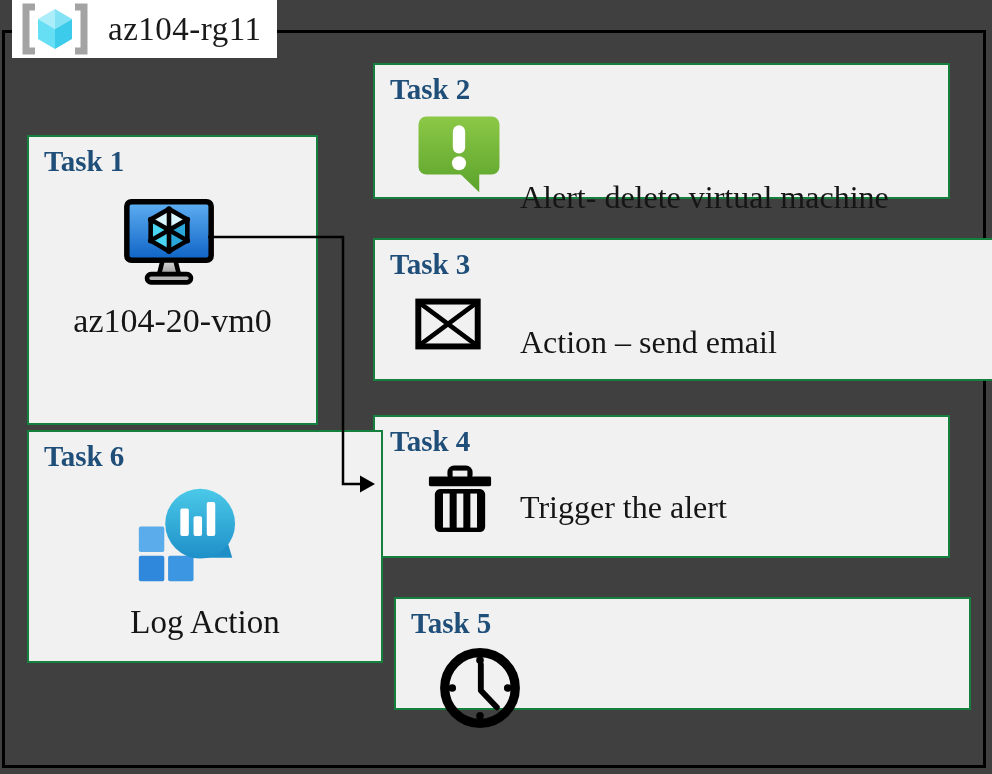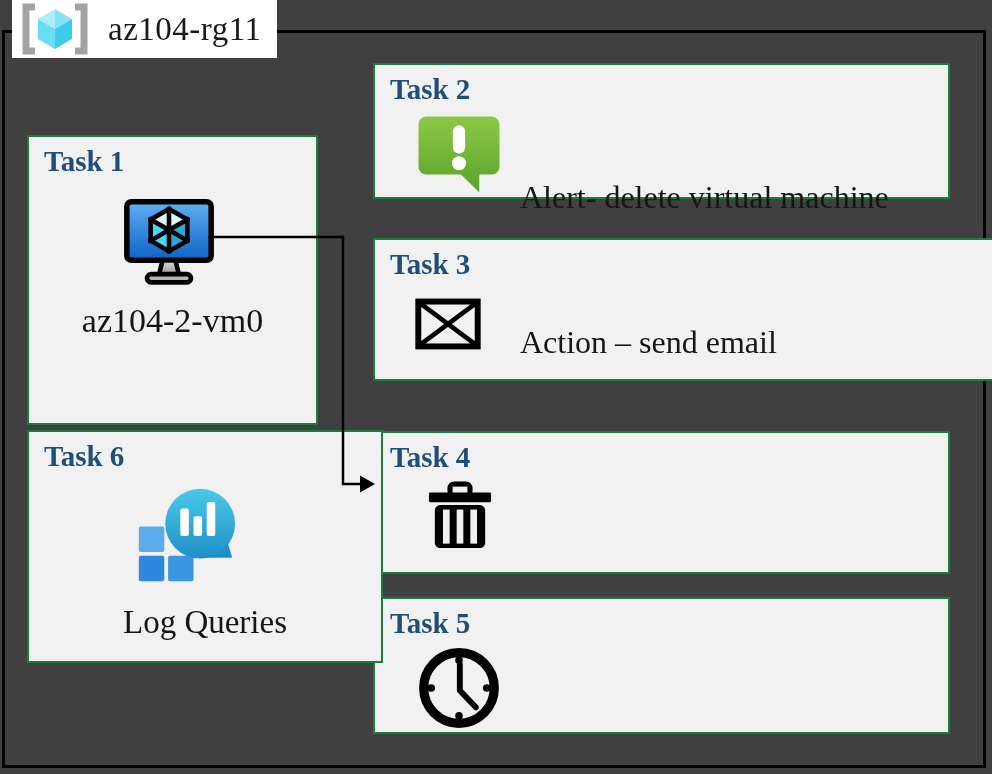--- a/index.html
+++ b/index.html
@@ -12,22 +12,22 @@
   .rg-header{position:absolute;left:12px;top:0;height:58px;display:flex;align-items:center;
              gap:16px;background:#fff;padding:0 16px 0 6px;z-index:3;}
   .rg-name{font-size:33px;color:#1a1a1a;letter-spacing:0.5px;}
 
   .task-box{position:absolute;background:#f1f1f1;border:2px solid #15803d;box-sizing:border-box;z-index:2;}
   .task-title{position:absolute;left:15px;top:8px;font-size:29px;font-weight:700;color:#1f4e79;}
 
   .box-t1{left:27px;top:135px;width:291px;height:290px;}
   .box-t2{left:373px;top:63px;width:577px;height:136px;}
   .box-t3{left:373px;top:238px;width:624px;height:143px;}
-  .box-t4{left:373px;top:415px;width:577px;height:143px;margin-top:16px;}
-  .box-t5{left:373px;top:597px;width:577px;height:137px;}
+  .box-t4{left:373px;top:415px;width:577px;height:143px;}
+  .box-t5{left:394px;top:597px;width:577px;height:113px;}
   .box-t6{left:27px;top:430px;width:356px;height:233px;}
 
   .icon{position:absolute;}
   .row-label{position:absolute;left:145px;font-size:32px;color:#151515;white-space:nowrap;}
   .center-label{position:absolute;left:0;width:100%;text-align:center;font-size:34px;color:#151515;}
 
   .connector{position:absolute;left:0;top:0;width:992px;height:774px;z-index:4;pointer-events:none;}
 </style>
 </head>
 <body>
@@ -73,21 +73,21 @@
         <circle cx="50" cy="12" r="3"></circle>
           <circle cx="70" cy="23.5" r="3"></circle>
           <circle cx="70" cy="46.5" r="3"></circle>
         <circle cx="50" cy="58" r="3"></circle>
           <circle cx="30" cy="46.5" r="3"></circle>
           <circle cx="30" cy="23.5" r="3"></circle>
       </g>
       <polygon points="43,68 57,68 61,84 39,84" fill="url(#vmStand)" stroke="#000" stroke-width="5" stroke-linejoin="round"></polygon>
       <rect x="26" y="83" width="48" height="9" rx="4.5" fill="#b5b5b5" stroke="#000" stroke-width="5"></rect>
     </svg>
-    <div class="center-label" style="top:165px;">az104-2-vm0</div>
+    <div class="center-label" style="top:165px;">az104-20-vm0</div>
   </div>
 
   <div class="task-box box-t2">
     <div class="task-title">Task 2</div>
     <svg class="icon" style="left:40px;top:48px;" width="88" height="81" viewBox="0 0 100 92">
       <defs>
         <linearGradient id="alertG" gradientUnits="userSpaceOnUse" x1="0" y1="4" x2="0" y2="90">
           <stop offset="0" stop-color="#8cc846"></stop>
             <stop offset="1" stop-color="#5ba32c"></stop>
         </linearGradient>
@@ -113,20 +113,21 @@
     <div class="task-title">Task 4</div>
     <svg class="icon" style="left:48px;top:44px;" width="74" height="74" viewBox="0 0 100 100">
       <rect x="33" y="6" width="34" height="22" rx="9" fill="#000"></rect>
       <rect x="40" y="13" width="20" height="10" fill="#f1f1f1"></rect>
       <rect x="8" y="21" width="84" height="13" rx="2" fill="#000"></rect>
       <rect x="16" y="38" width="68" height="58" rx="7" fill="#000"></rect>
       <rect x="27" y="44" width="9" height="46" fill="#f1f1f1"></rect>
       <rect x="45.5" y="44" width="9" height="46" fill="#f1f1f1"></rect>
       <rect x="64" y="44" width="9" height="46" fill="#f1f1f1"></rect>
     </svg>
+    <div class="row-label" style="top:72px;">Trigger the alert</div>
   </div>
 
   <div class="task-box box-t5">
     <div class="task-title">Task 5</div>
     <svg class="icon" style="left:42px;top:47px;" width="84" height="84" viewBox="0 0 100 100">
       <circle cx="50" cy="50" r="42" fill="none" stroke="#000" stroke-width="11"></circle>
       <circle cx="50" cy="17" r="4.5" fill="#000"></circle>
       <circle cx="83" cy="50" r="4.5" fill="#000"></circle>
       <circle cx="50" cy="83" r="4.5" fill="#000"></circle>
       <circle cx="17" cy="50" r="4.5" fill="#000"></circle>
@@ -145,21 +146,21 @@
       </defs>
       <rect x="6" y="44" width="27" height="27" rx="2" fill="#5aacea"></rect>
       <rect x="6" y="75" width="27" height="27" rx="2" fill="#2f88db"></rect>
       <rect x="37" y="75" width="27" height="27" rx="2" fill="#3d96e2"></rect>
       <polygon points="74,77 105,77 97,50" fill="#1f8fc7"></polygon>
       <circle cx="71" cy="41" r="37" fill="url(#lqBalloon)"></circle>
       <rect x="50" y="25" width="9" height="29" rx="2" fill="#fff"></rect>
       <rect x="64" y="33" width="9" height="21" rx="2" fill="#fff"></rect>
       <rect x="78" y="18" width="9" height="36" rx="2" fill="#fff"></rect>
     </svg>
-    <div class="center-label" style="top:172px;font-size:33px;">Log Queries</div>
+    <div class="center-label" style="top:172px;font-size:33px;">Log Action</div>
   </div>
 
   <svg class="connector" viewBox="0 0 992 774">
     <polyline points="208,237 343,237 343,484 361,484" fill="none" stroke="#000" stroke-width="2.5"></polyline>
     <polygon points="360,475.5 375,484 360,492.5" fill="#000"></polygon>
   </svg>
 
 </div>
 
 </body></html>

